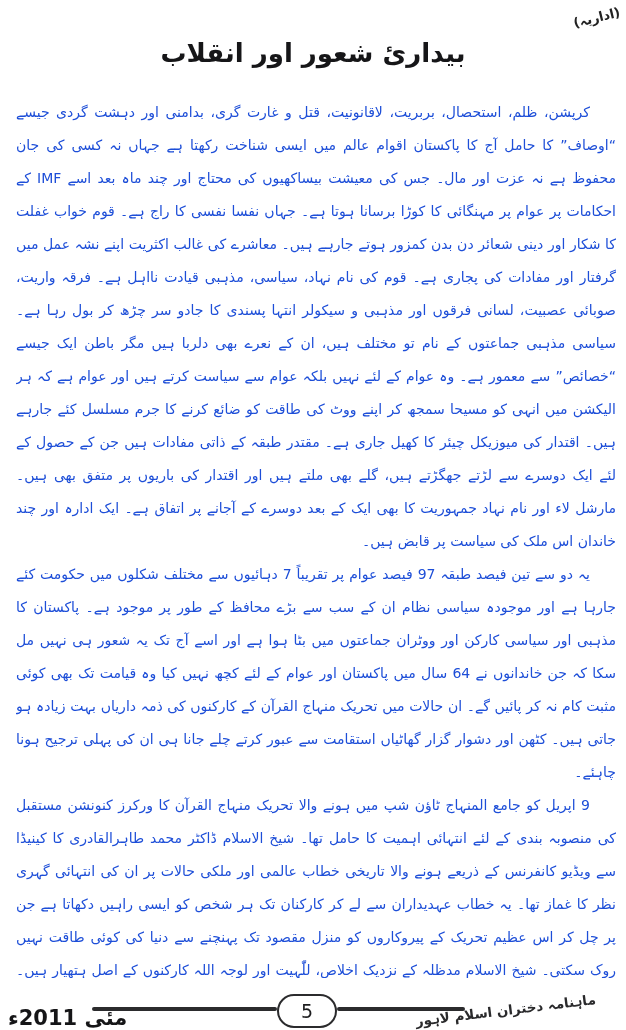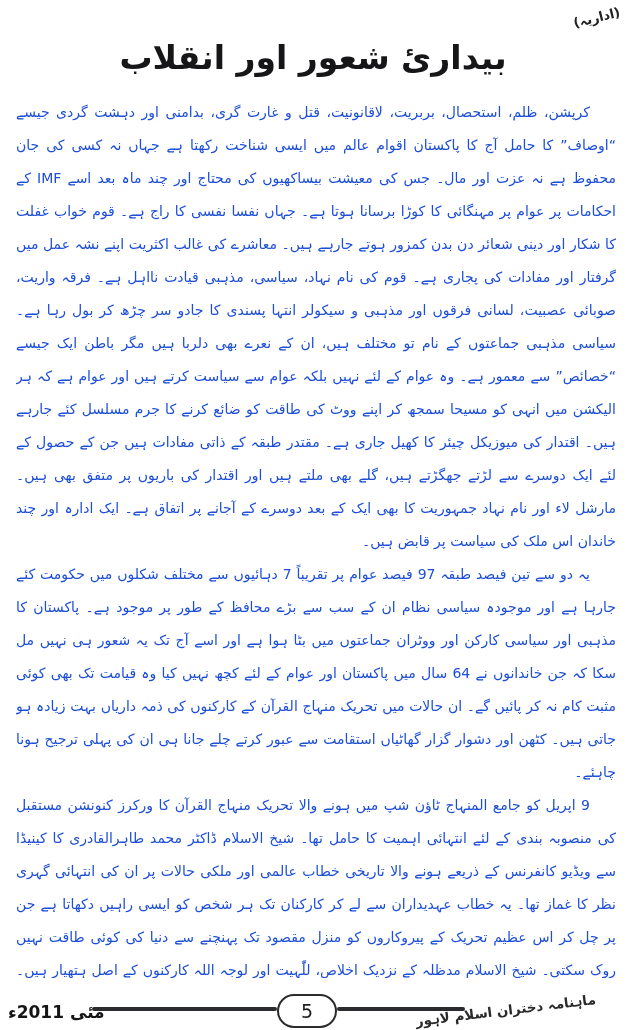--- a/index.html
+++ b/index.html
@@ -29,21 +29,21 @@
     transform-origin: center;
     white-space: nowrap;
   }
   .article-title {
     position: absolute;
     top: 38px;
     left: 0;
     right: 0;
     margin: 0;
     text-align: center;
-    font-size: 33px;
+    font-size: 26px;
     font-weight: 700;
     letter-spacing: 0;
     color: #161618;
     font-family: "DejaVu Sans", sans-serif;
   }
   .article-body {
     position: absolute;
     top: 96px;
     right: 10px;
     left: 16px;
@@ -101,22 +101,22 @@
   }
   .page-pill span {
     font-size: 19px;
     color: #1d1d1f;
     line-height: 1;
     font-family: "DejaVu Sans", sans-serif;
   }
   .issue-date {
     position: absolute;
     left: 8px;
-    bottom: 8px;
-    font-size: 17px;
+    bottom: 0;
+    font-size: 21px;
     font-weight: 700;
     color: #151517;
     white-space: nowrap;
   }
 </style>
 </head>
 <body>
 
 <div class="page">
 

